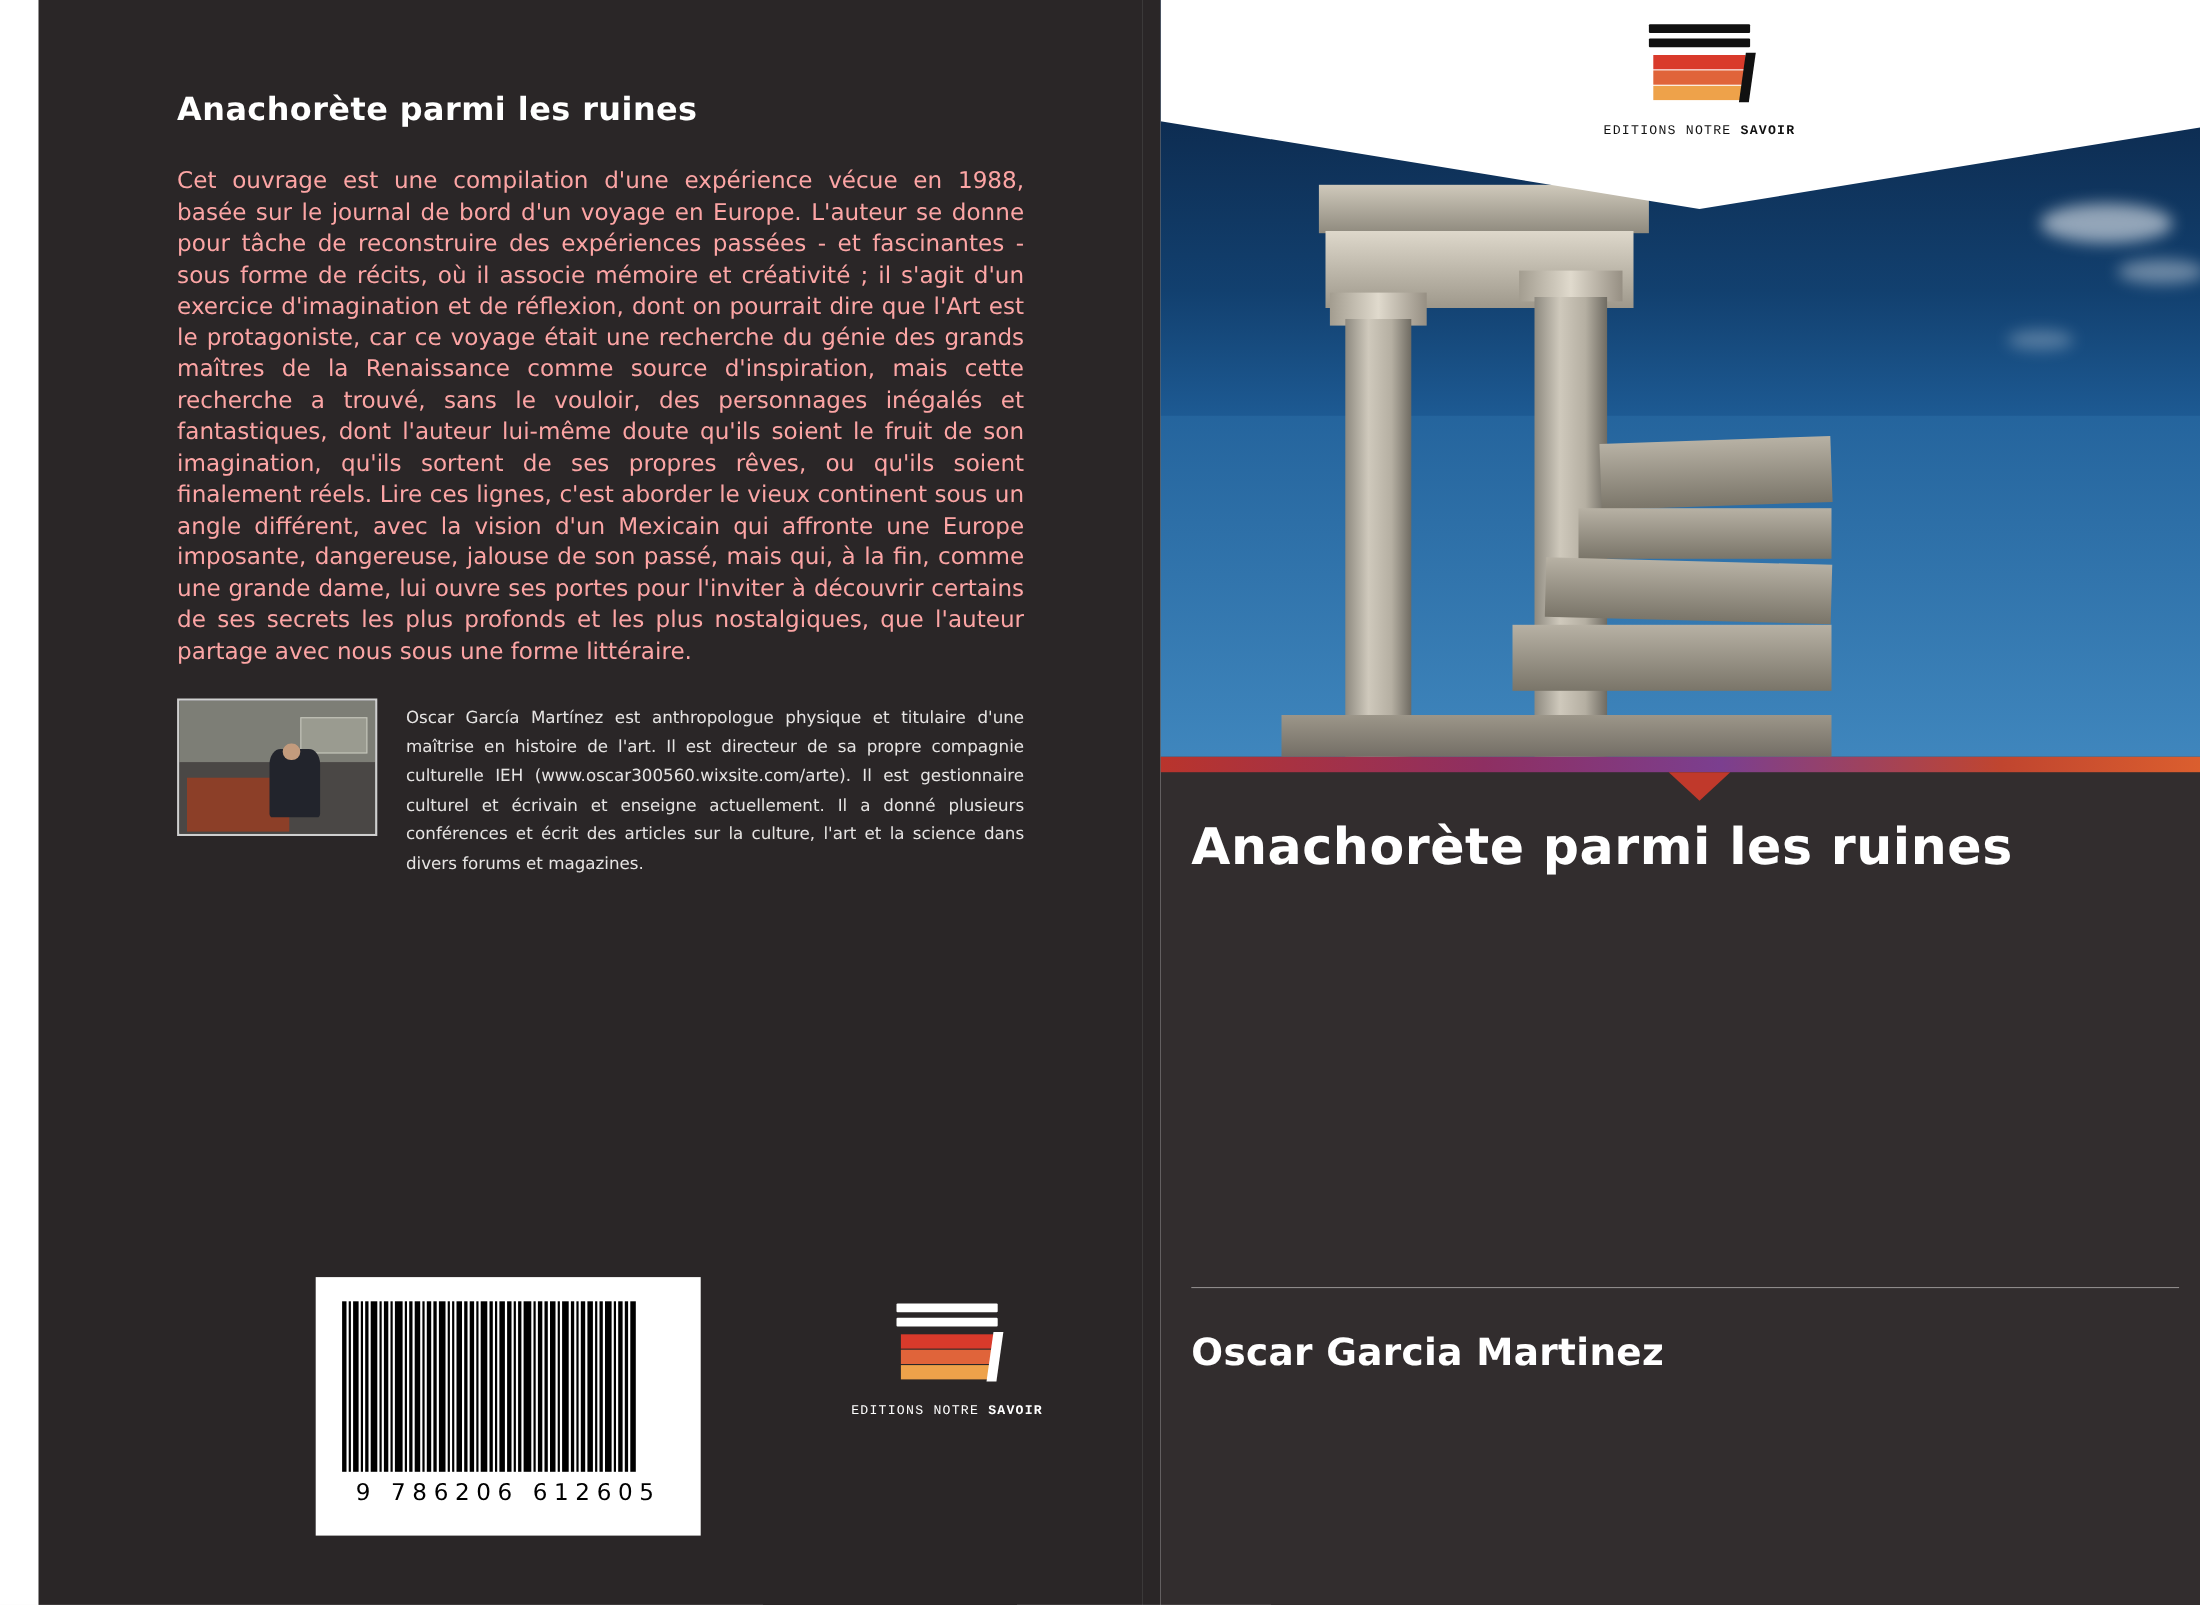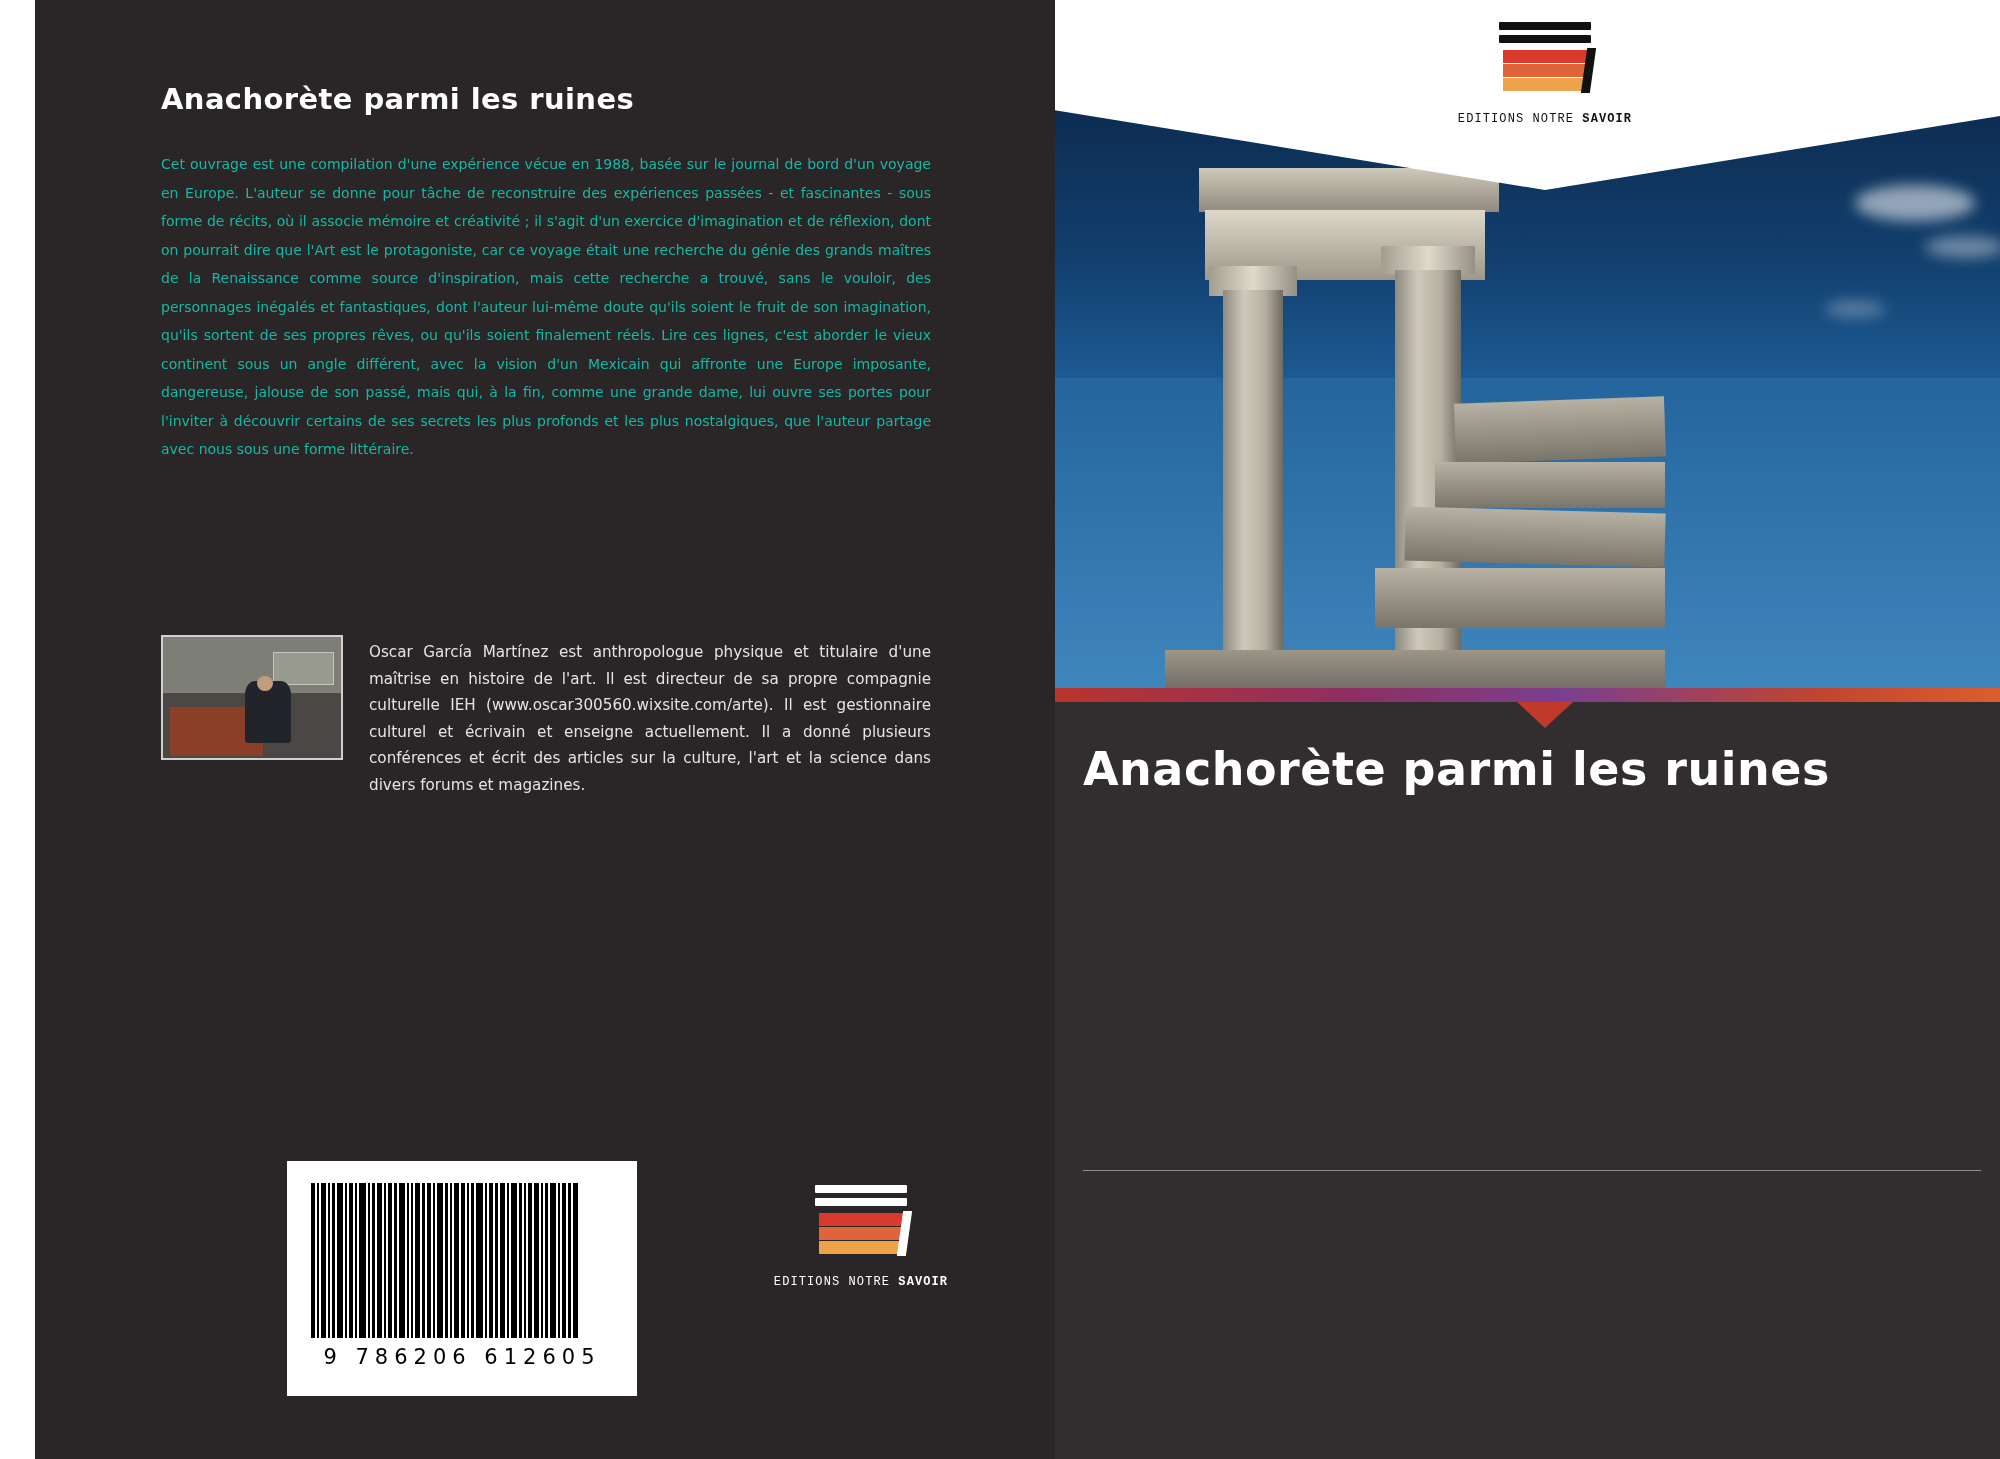--- a/index.html
+++ b/index.html
@@ -45,23 +45,23 @@
     font-size: 29px;
     font-weight: bold;
     color: #ffffff;
     letter-spacing: 0.4px;
   }
   .blurb {
     position: absolute;
     top: 150px;
     left: 0;
     width: 770px;
-    font-size: 14px;
+    font-size: 21px;
     line-height: 28.5px;
-    color: #14b8a6;
+    color: #fca5a5;
     text-align: justify;
   }
   .author-block {
     position: absolute;
     top: 635px;
     left: 0;
     width: 770px;
   }
   .author-photo {
     position: absolute;
@@ -502,15 +502,16 @@
     </div>
 
     <div class="color-bar"></div>
     <div class="notch"></div>
 
     <div class="front-title">Anachorète parmi les ruines</div>
 
 
     <div class="rule"></div>
 
+    <div class="front-author">Oscar Garcia Martinez</div>
   </div>
 
 </div>
 
 </body></html>

